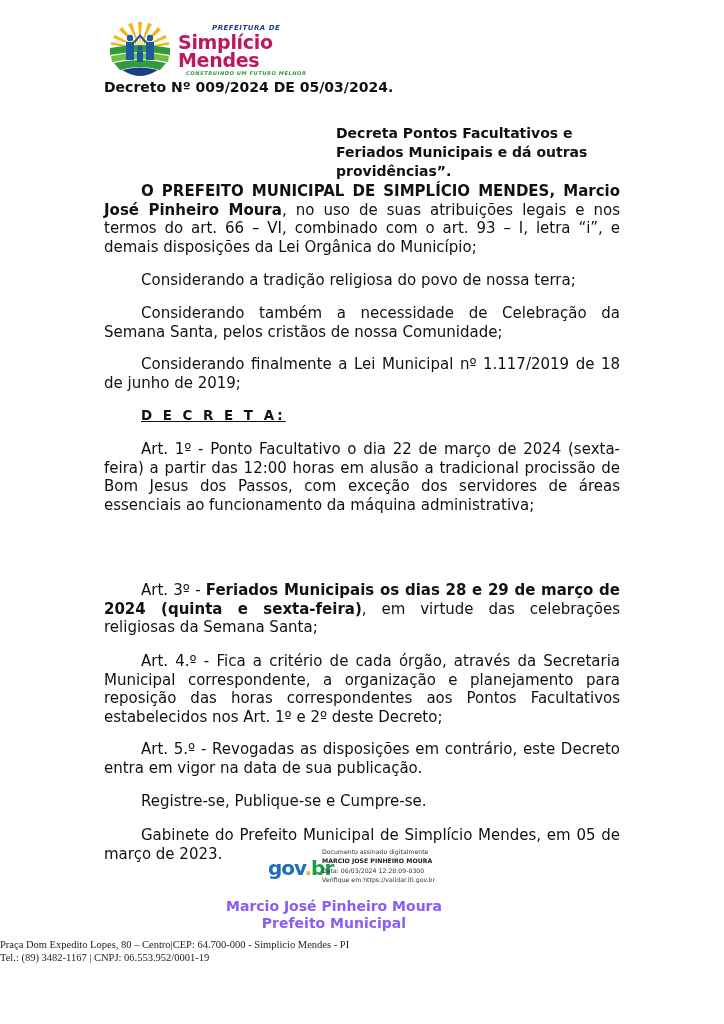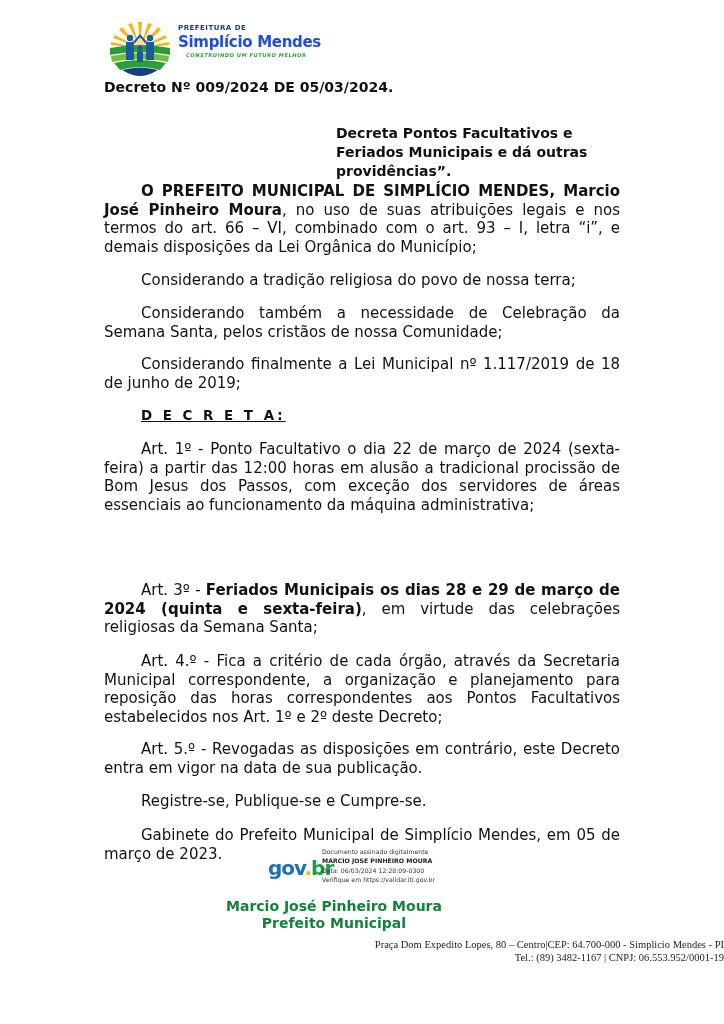--- a/index.html
+++ b/index.html
@@ -3,22 +3,22 @@
   <meta charset="utf-8">
   <style>
     html, body { margin: 0; padding: 0; background: #ffffff; }
     body { width: 724px; height: 1024px; position: relative; overflow: hidden; font-family: "DejaVu Sans", sans-serif; color: #111; }
     .page { position: absolute; left: 0; top: 0; width: 724px; height: 1024px; }
 
     
     .logo { position: absolute; left: 108px; top: 18px; width: 240px; height: 58px; }
     .logo-emblem { position: absolute; left: 0; top: 0; width: 64px; height: 58px; }
     .logo-text { position: absolute; left: 70px; top: 6px; }
-    .logo-pre { font-family: "DejaVu Sans", sans-serif; font-weight: bold; font-size: 7px; color: #1b3f85; letter-spacing: 0.5px; }
-    .logo-name { font-family: "DejaVu Sans", sans-serif; font-weight: bold; font-size: 15px; color: #1d4ed8; line-height: 18px; margin-top: 1px; letter-spacing: -0.3px; }
+    .logo-pre { font-family: "DejaVu Sans", sans-serif; font-weight: bold; font-style: italic; font-size: 7px; color: #1b3f85; letter-spacing: 0.5px; margin-left: 34px; }
+    .logo-name { font-family: "DejaVu Sans", sans-serif; font-weight: bold; font-size: 19px; color: #be185d; line-height: 18px; margin-top: 1px; letter-spacing: -0.3px; }
     .logo-slogan { font-family: "DejaVu Sans", sans-serif; font-weight: bold; font-style: italic; font-size: 5.2px; color: #2f9b3a; letter-spacing: 0.5px; margin-left: 8px; margin-top: 1px; }
 
     .txt { position: absolute; font-family: "DejaVu Sans", sans-serif; font-size: 15px; line-height: 18.6px; color: #111; }
     .justify { text-align: justify; text-align-last: left; }
     .indent { text-indent: 37px; }
     .b { font-weight: bold; }
 
     .title { left: 104px; top: 78px; font-weight: bold; font-size: 14px; }
     .ementa { left: 336px; top: 124px; width: 290px; font-weight: bold; font-size: 14px; line-height: 19px; }
 
@@ -28,22 +28,22 @@
 
     
     .stamp { position: absolute; left: 266px; top: 847px; width: 200px; height: 42px; }
     .govbr-logo { position: absolute; left: 2px; top: 9px; font-family: "DejaVu Sans", sans-serif; font-weight: bold; font-size: 20px; letter-spacing: -1px; }
     .govbr-logo .g1 { color: #1c6fb8; text-align: right; }
     .govbr-logo .g2 { color: #f3b31a; }
     .govbr-logo .g3 { color: #1c9b48; }
     .stamp-lines { position: absolute; left: 56px; top: 0; font-family: "DejaVu Sans", sans-serif; font-size: 6.2px; line-height: 9.4px; color: #333; white-space: nowrap; }
     .stamp-lines .name { font-weight: bold; color: #222; }
 
-    .signer { position: absolute; left: 0; width: 668px; text-align: center; font-family: "DejaVu Sans", sans-serif; font-weight: bold; font-size: 14px; line-height: 17px; color: #15803d; }
-    .footer { position: absolute; left: 0; width: 724px; text-align: right; font-family: "Liberation Serif", serif; font-size: 10.5px; line-height: 13px; color: #222; }
+    .signer { position: absolute; left: 0; width: 668px; text-align: center; font-family: "DejaVu Sans", sans-serif; font-weight: bold; font-size: 14px; line-height: 17px; color: #8b5cf6; }
+    .footer { position: absolute; left: 0; width: 724px; text-align: left; font-family: "Liberation Serif", serif; font-size: 10.5px; line-height: 13px; color: #222; }
   </style>
 </head>
 <body>
 
 <div class="page">
 
   <div class="logo">
     <svg class="logo-emblem" viewBox="0 0 64 58">
 
       <g fill="#f5b51c">

